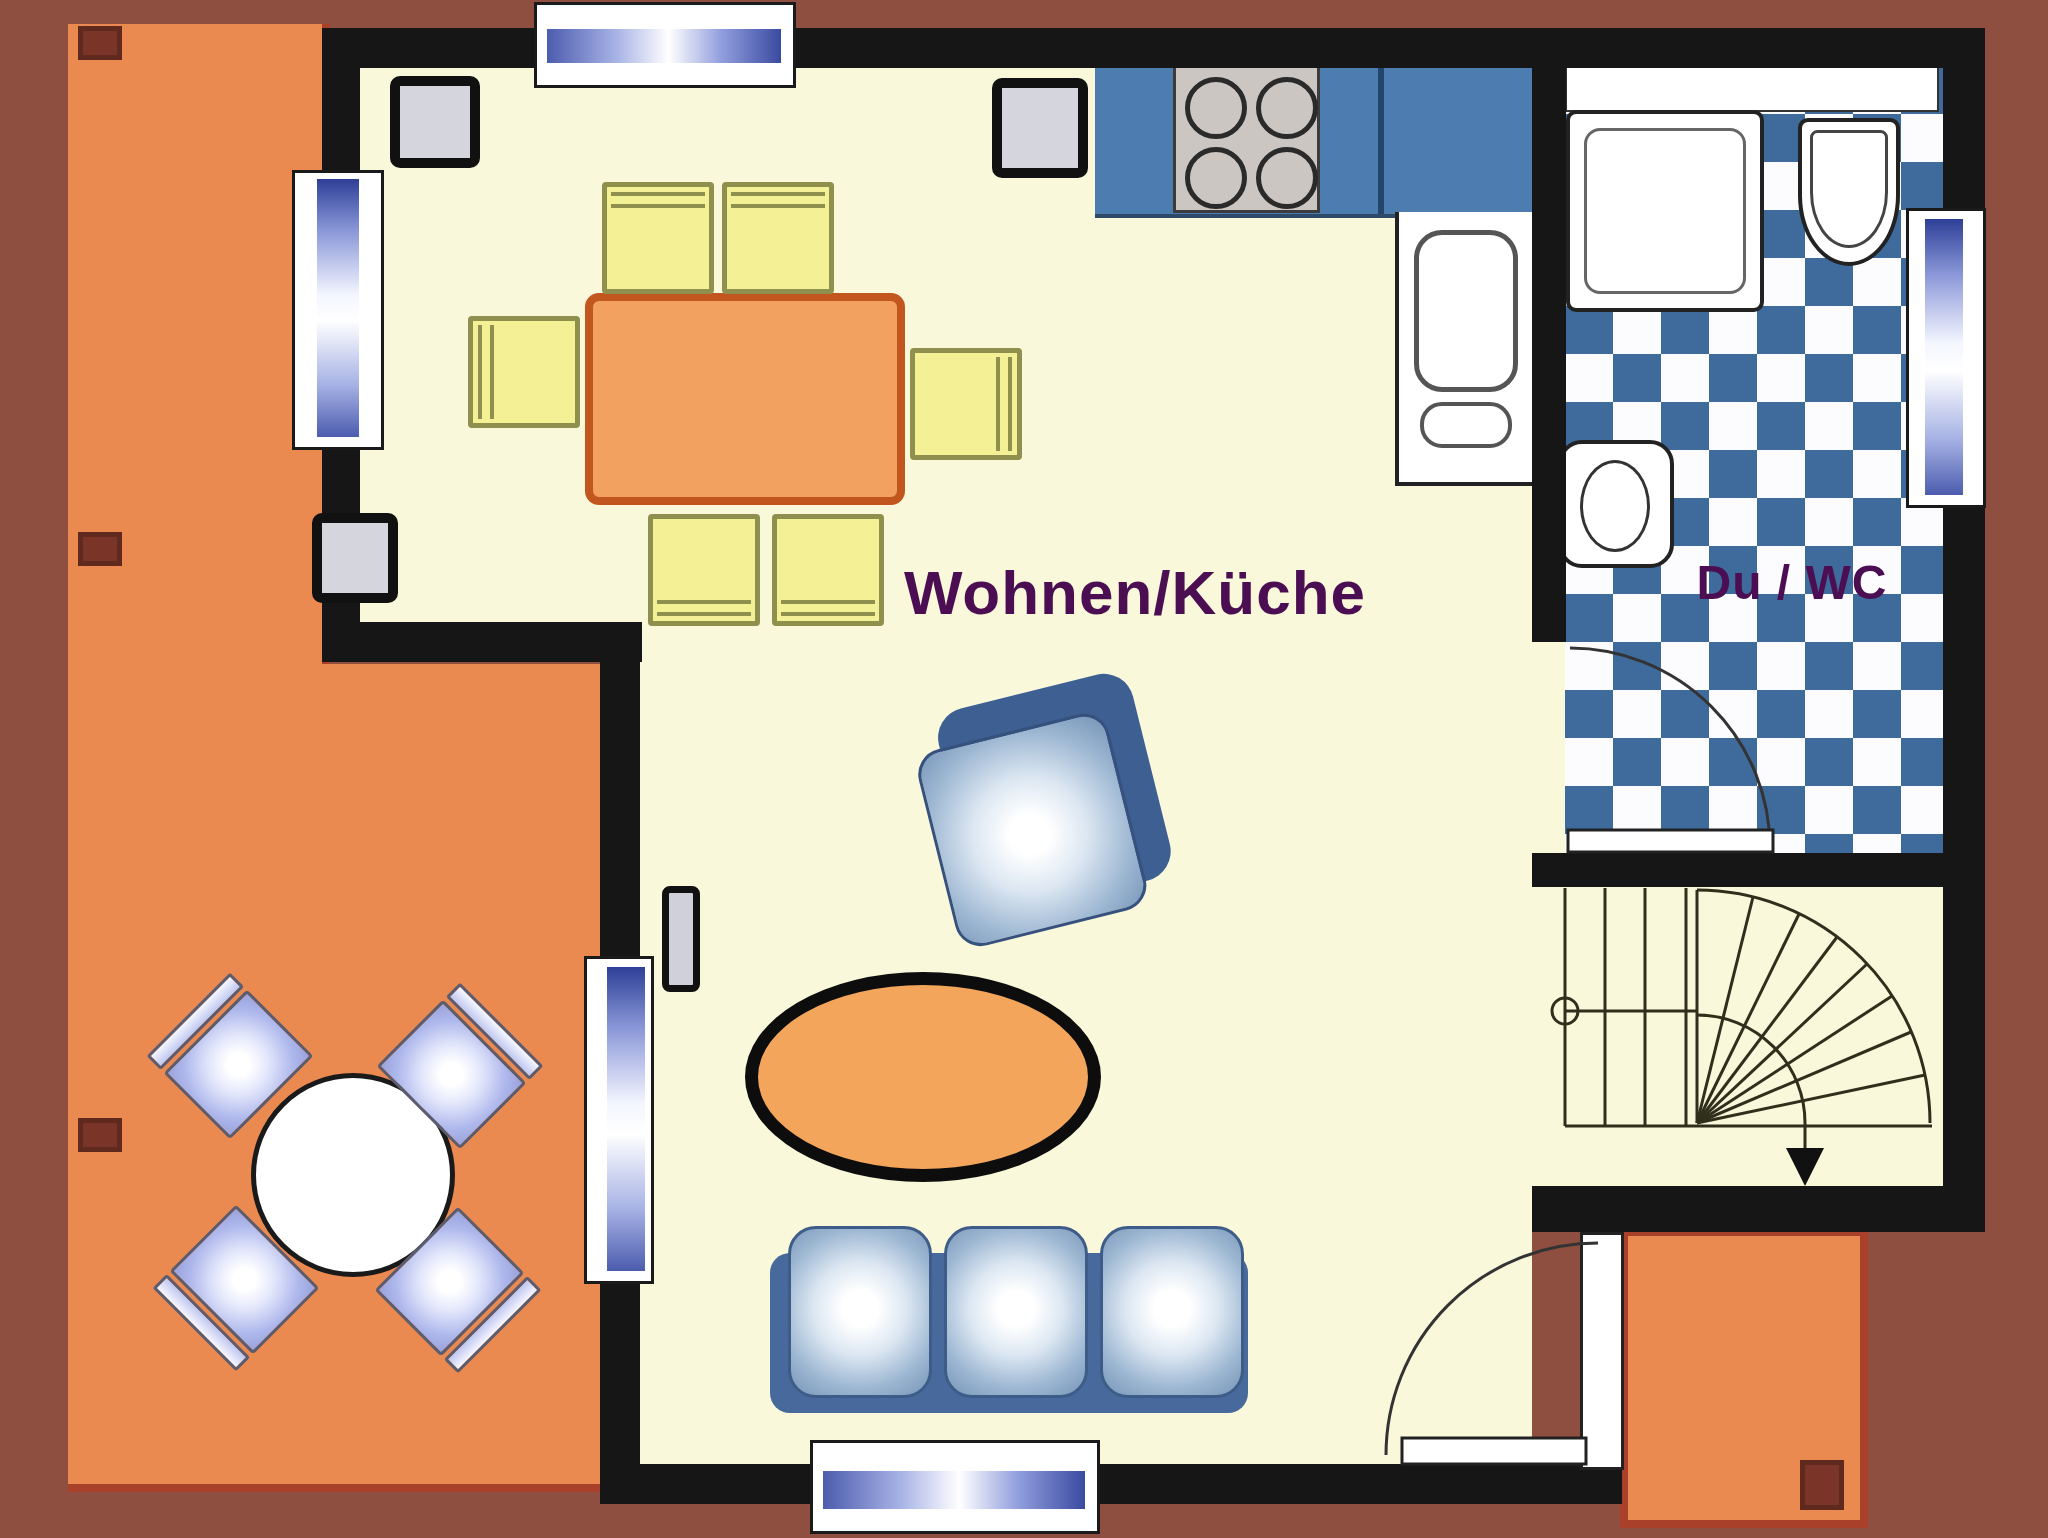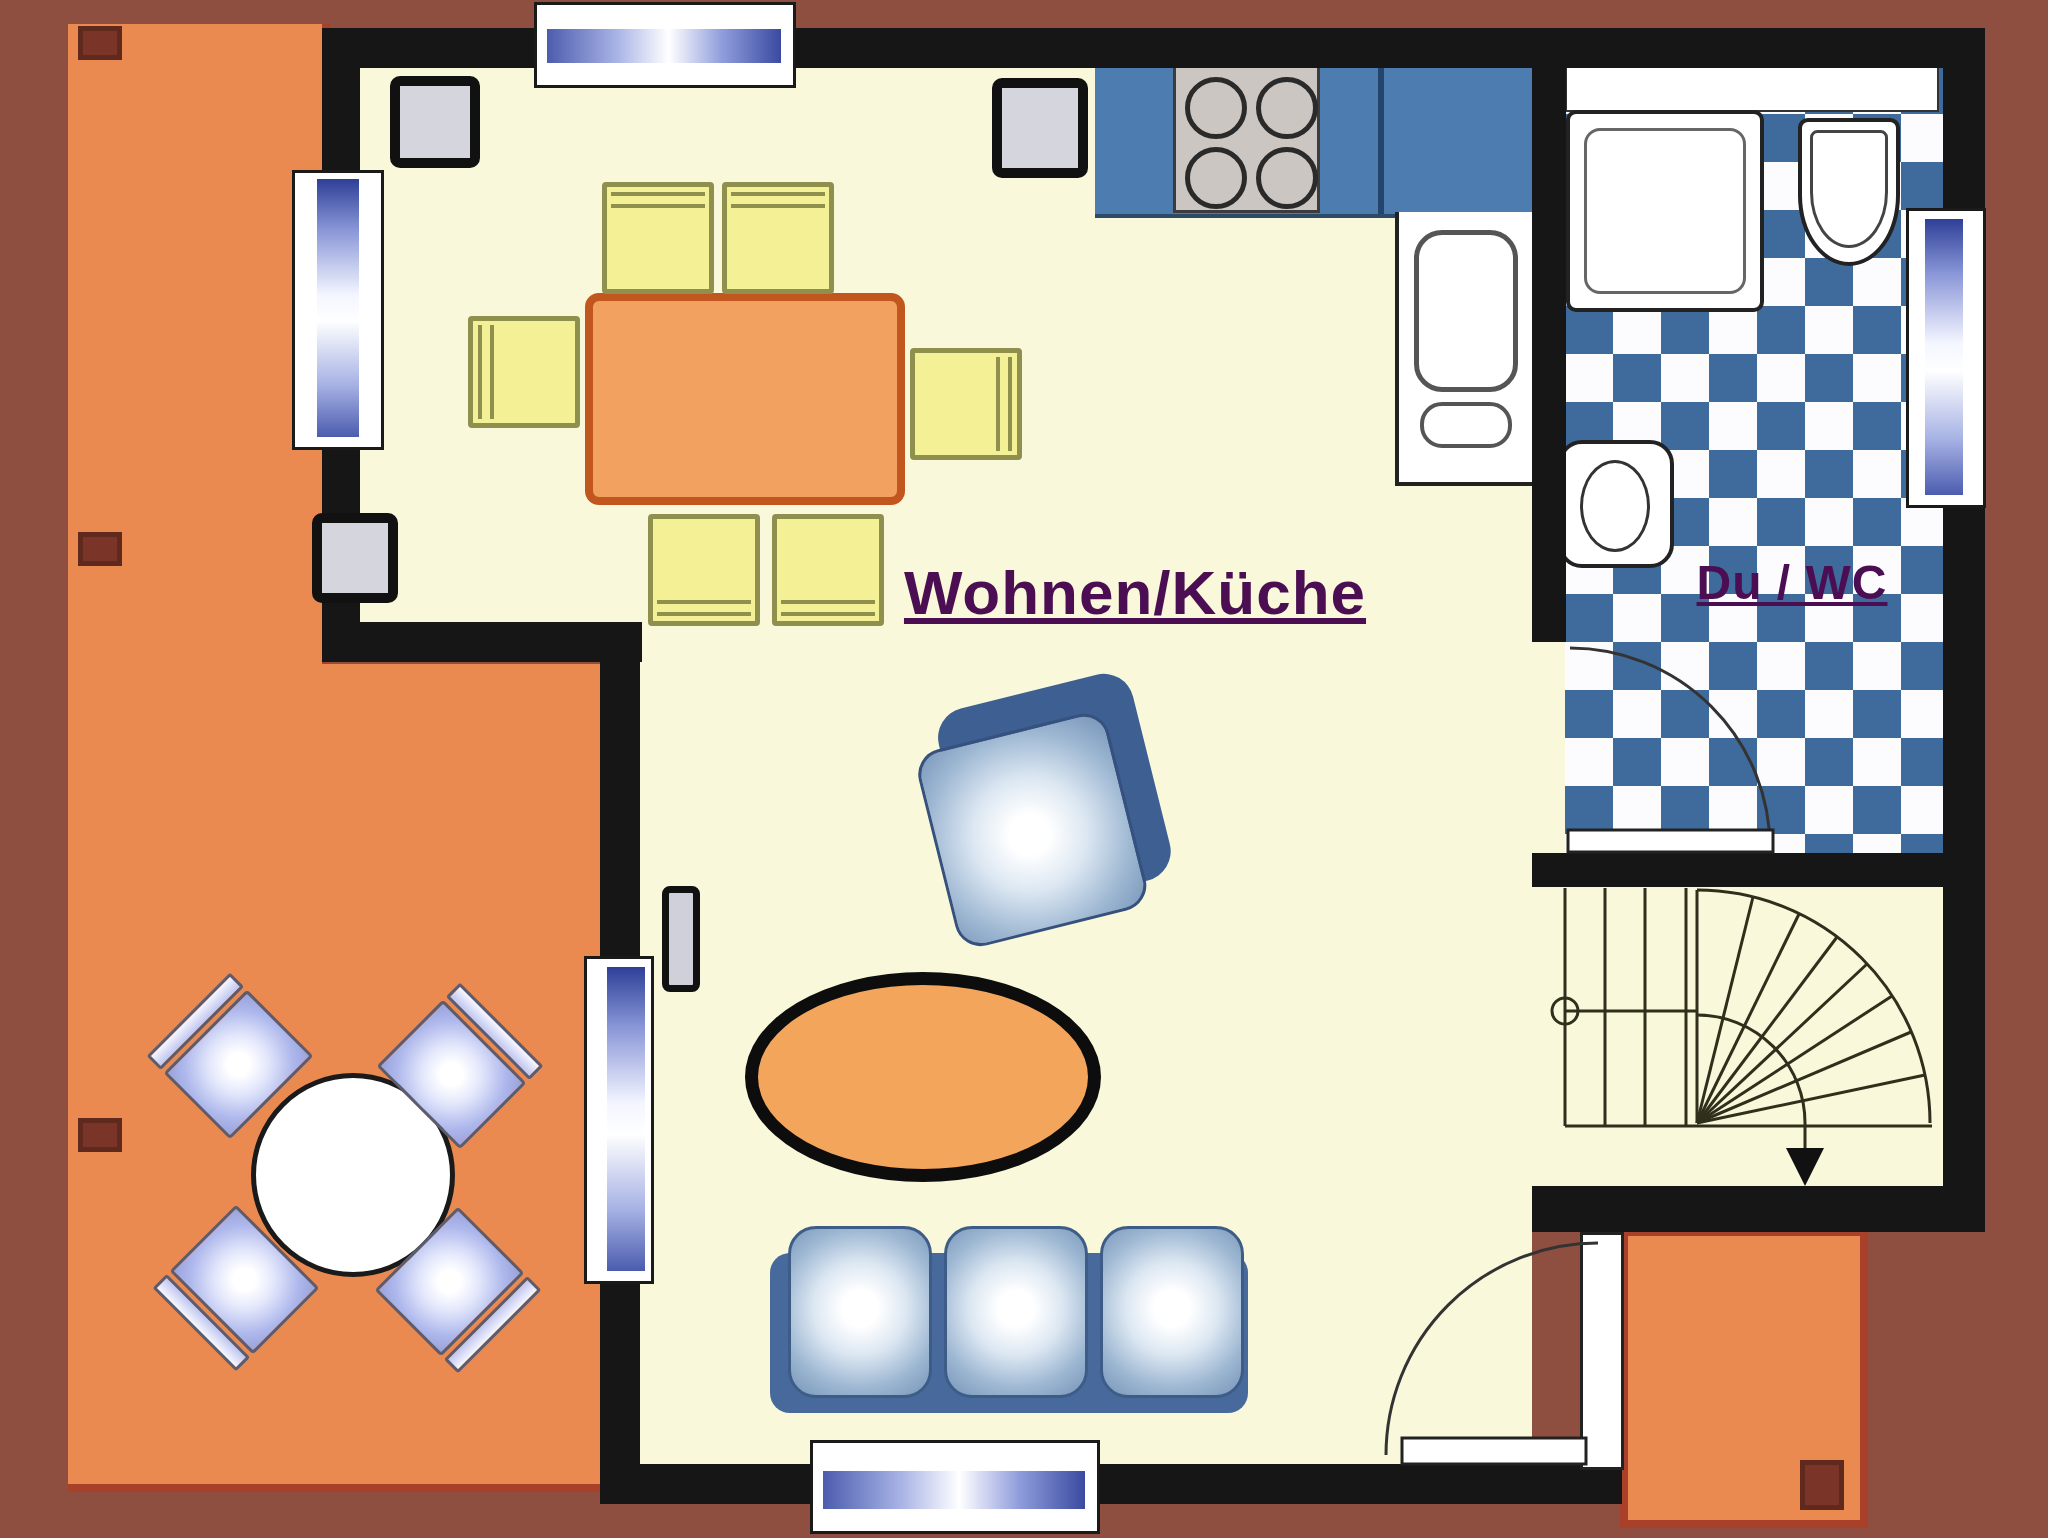--- a/index.html
+++ b/index.html
@@ -52,21 +52,21 @@
   
   .ttable{background:#ffffff;border:5px solid #1a1a1a;border-radius:50%;}
   .tchair{width:118px;height:118px;display:flex;flex-direction:column;gap:4px;}
   .tchair-back{height:14px;border:3px solid #5c5c6e;border-radius:3px;
                background:linear-gradient(180deg,#f6f7ff,#bfc6ef);}
   .tchair-seat{flex:1;border:3px solid #5c5c6e;border-radius:4px;
                background:radial-gradient(circle at 50% 50%,#ffffff 16%,#e2e6fb 42%,#aeb8ec 76%,#99a3dc 100%);}
   .heater{background:#d0d0da;border:7px solid #111;border-radius:8px;}
   
   .roomlabel{position:absolute;color:#4b0e52;font-weight:bold;text-align:center;
-             transform:translateX(-50%);letter-spacing:1px;white-space:nowrap;text-decoration:underline;}
+             transform:translateX(-50%);letter-spacing:1px;white-space:nowrap;}
   .lab-living{font-size:62px;line-height:73px;}
   .lab-bath{font-size:48px;line-height:62px;}
   svg.overlay{position:absolute;left:0;top:0;pointer-events:none;}
 </style>
 </head>
 <body>
 
 <div id="plan">
 
   <div class="abs terrace" style="left:68px;top:24px;width:254px;height:640px;border-right:8px solid #a8402a;"></div>

